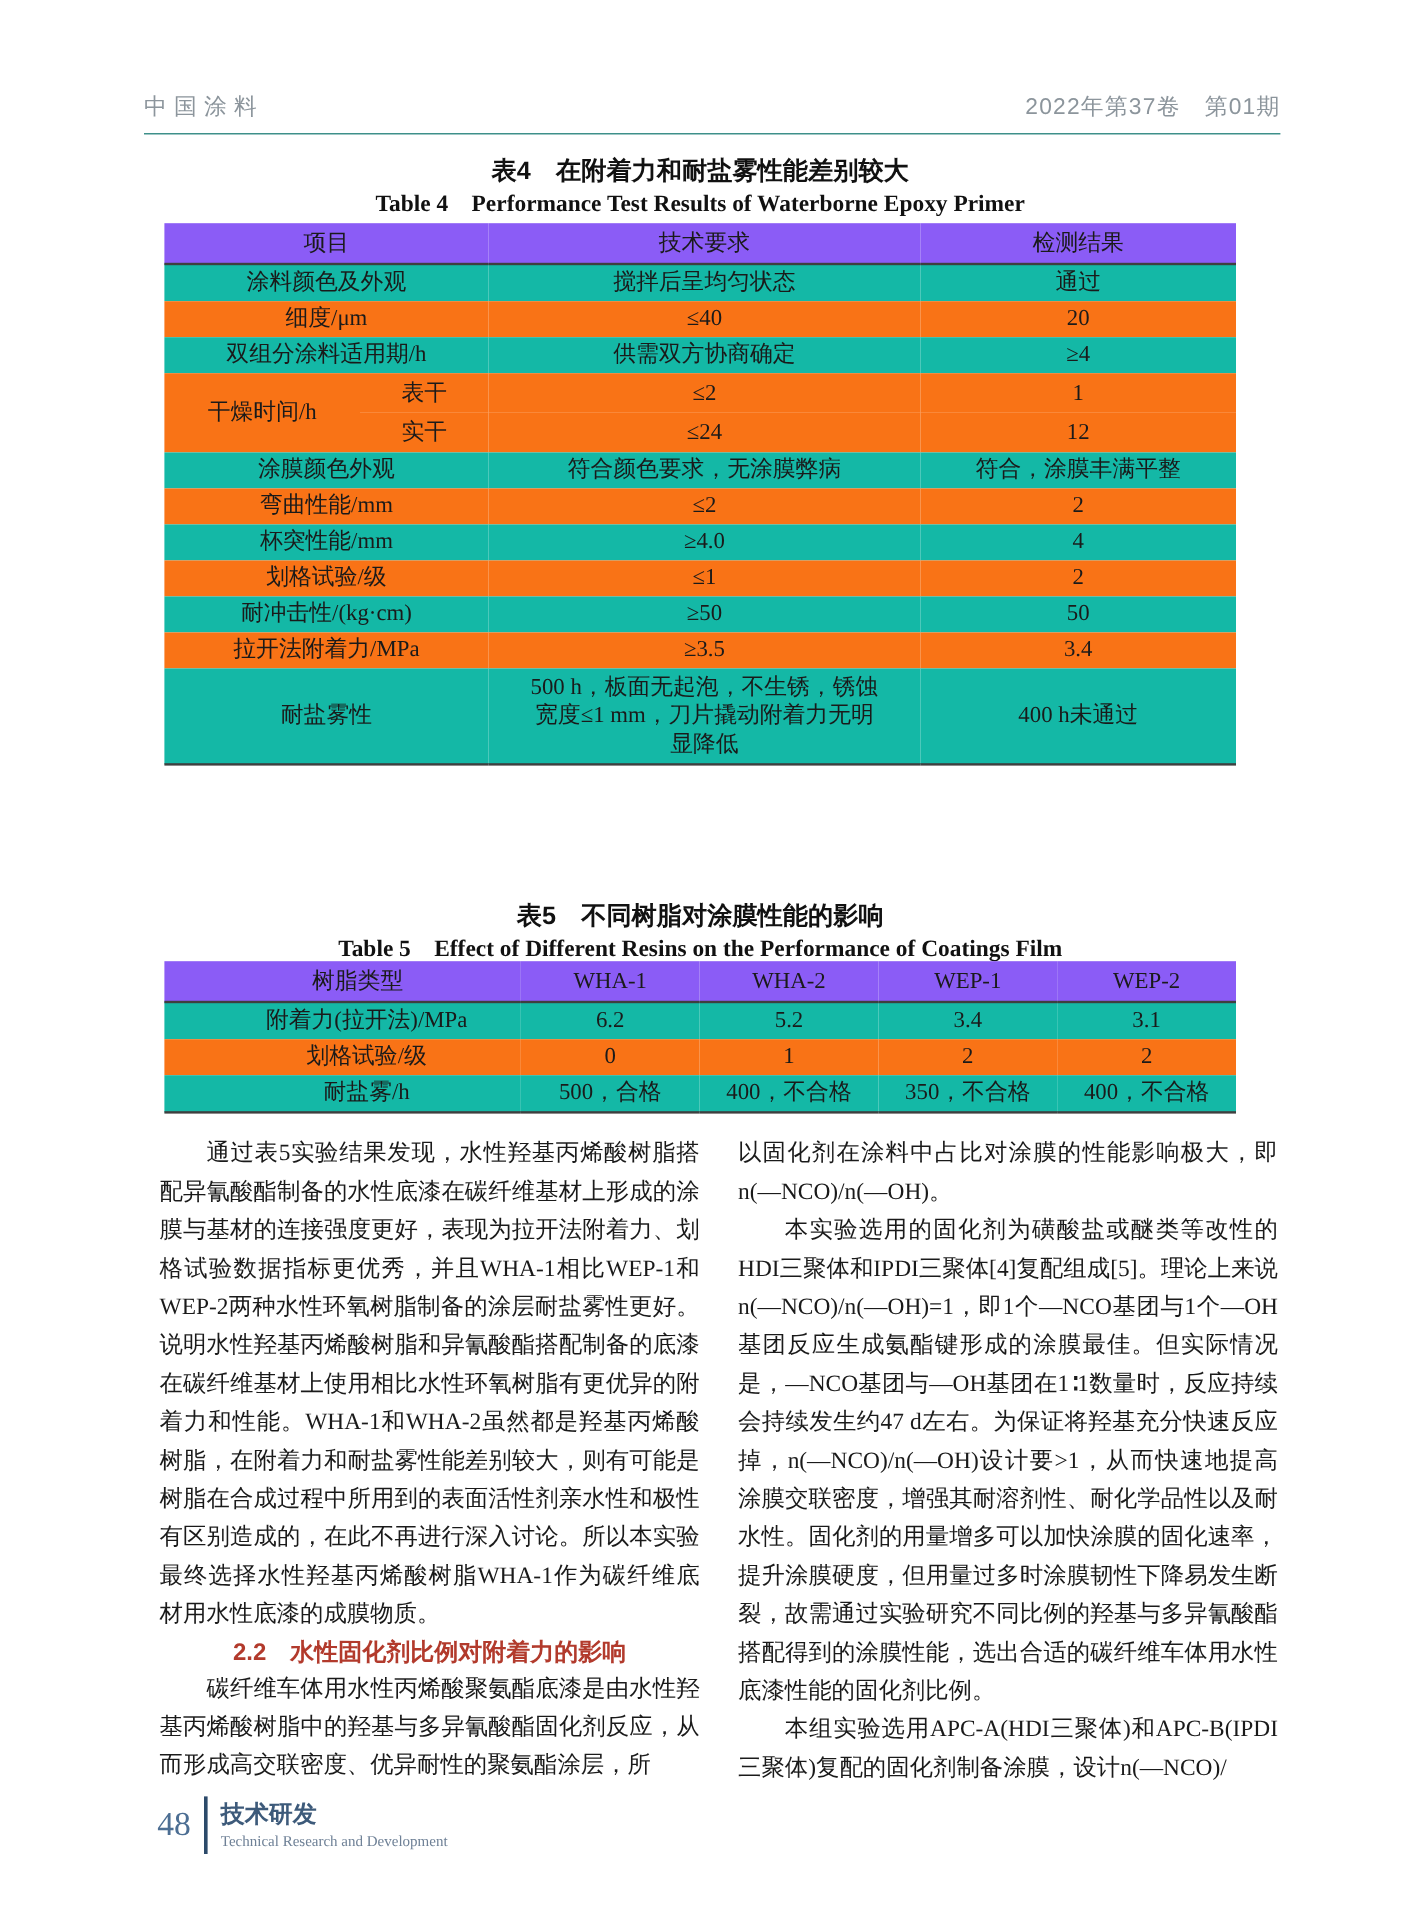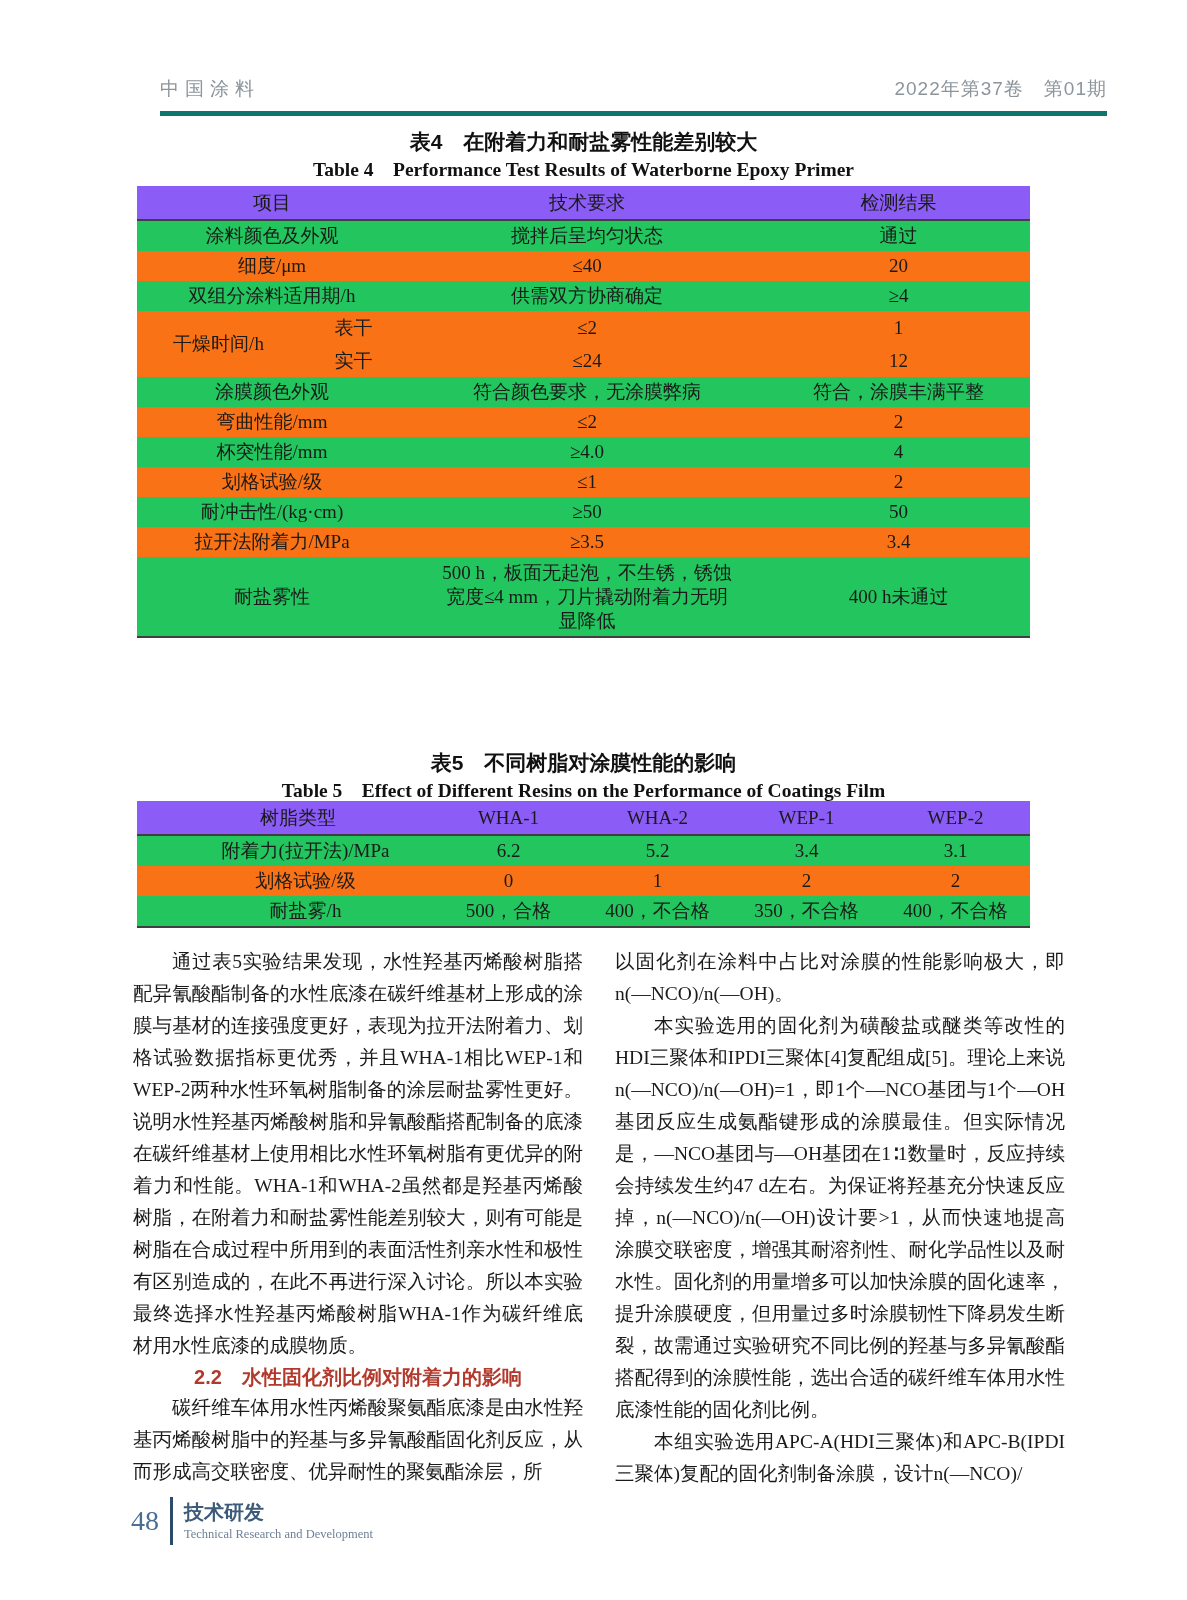--- a/index.html
+++ b/index.html
@@ -8,24 +8,23 @@
     width:1187px;height:1600px;
     background:#ffffff;
     font-family:"Liberation Serif","DejaVu Serif",serif;
     color:#1a1a1a;
     overflow:hidden;
   }
   
   .page-header{
     position:absolute;top:76px;left:120px;width:947px;
     display:flex;justify-content:space-between;align-items:flex-end;
-    padding-bottom:9px;border-bottom:5px solid #0f766e;
+    padding-bottom:9px;border-bottom:1px solid #0f766e;
     color:#8c959c;font-size:19px;
     font-family:"Liberation Sans","DejaVu Sans",sans-serif;
-    margin-left:40px;
   }
   .journal-name{letter-spacing:6px;}
   .issue-info{letter-spacing:1px;}
 
   
   .cap-cn{
     position:absolute;left:137px;width:893px;text-align:center;
     font-family:"Liberation Sans","DejaVu Sans",sans-serif;
     font-weight:bold;font-size:21px;color:#111;
   }
@@ -48,21 +47,21 @@
   #table4{top:186px;}
   #table5{top:801px;}
   table.data-table th,table.data-table td{
     font-weight:normal;padding:0;height:30px;text-align:center;
     line-height:1.25;
   }
   table.data-table thead th{
     height:33px;background:#8b5cf6;border-bottom:2px solid #3f3f3f;
   }
   .row-pink td{background:#f97316;}
-  .row-white td{background:#22c55e;}
+  .row-white td{background:#14b8a6;}
   td.lbl,th.lbl{text-align:left;padding-left:16px;}
   td.sub{text-align:left;padding-left:10px;}
   tr.t-last td{border-bottom:2px solid #3f3f3f;}
   #table4 tr.dbl td{height:33px;}
   #table4 tr.two-line td{height:58px;}
 
   
   .cols{
     position:absolute;left:133px;width:932px;
     display:flex;gap:32px;
@@ -177,21 +176,21 @@
         <td>≥50</td>
         <td>50</td>
       </tr>
       <tr class="row-pink">
         <td class="lbl" colspan="2">拉开法附着力/MPa</td>
         <td>≥3.5</td>
         <td>3.4</td>
       </tr>
       <tr class="row-white two-line t-last">
         <td class="lbl" colspan="2">耐盐雾性</td>
-        <td style="padding:4px 30px;">500 h，板面无起泡，不生锈，锈蚀宽度≤4 mm，刀片撬动附着力无明显降低</td>
+        <td style="padding:4px 30px;">500 h，板面无起泡，不生锈，锈蚀宽度≤1 mm，刀片撬动附着力无明显降低</td>
         <td>400 h未通过</td>
       </tr>
     </tbody>
   </table>
 
 
   <div class="cap-cn" id="t5-cap-cn">表5　不同树脂对涂膜性能的影响</div>
   <div class="cap-en" id="t5-cap-en">Table 5　Effect of Different Resins on the Performance of Coatings Film</div>
 
   <table class="data-table" id="table5">

